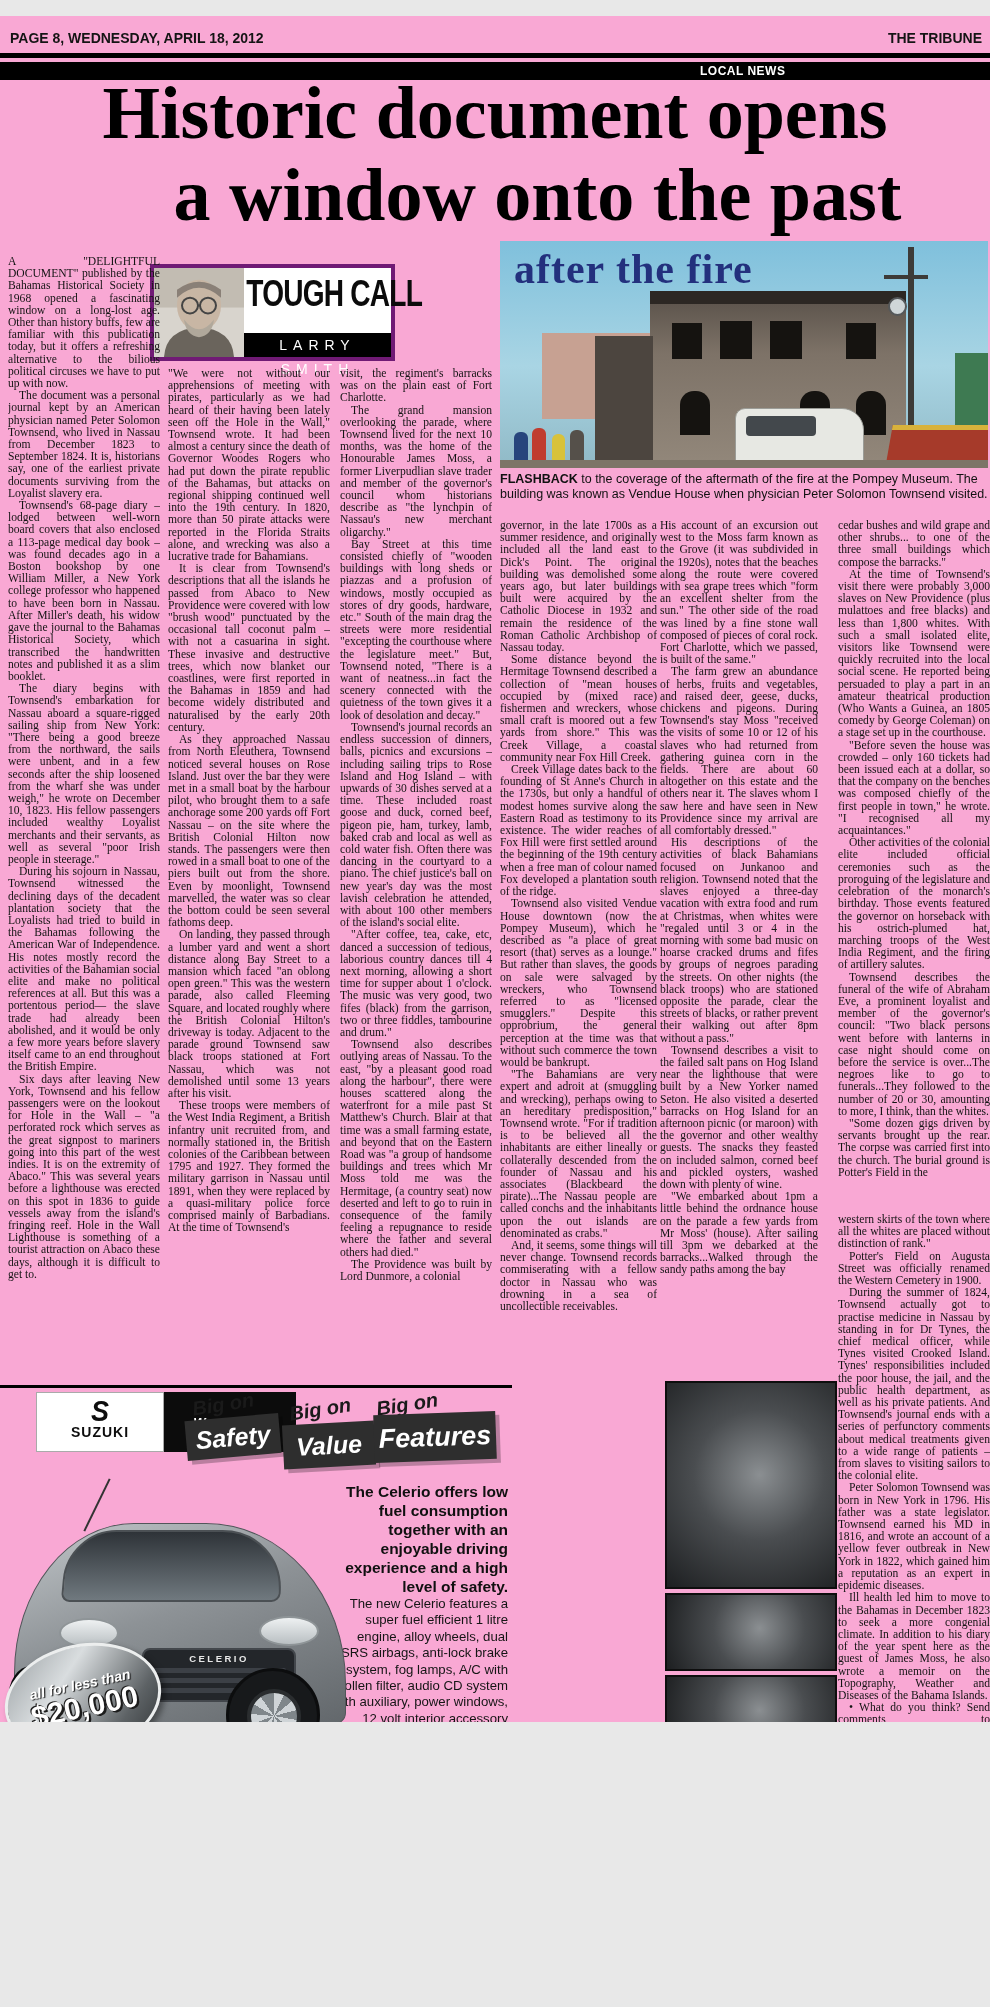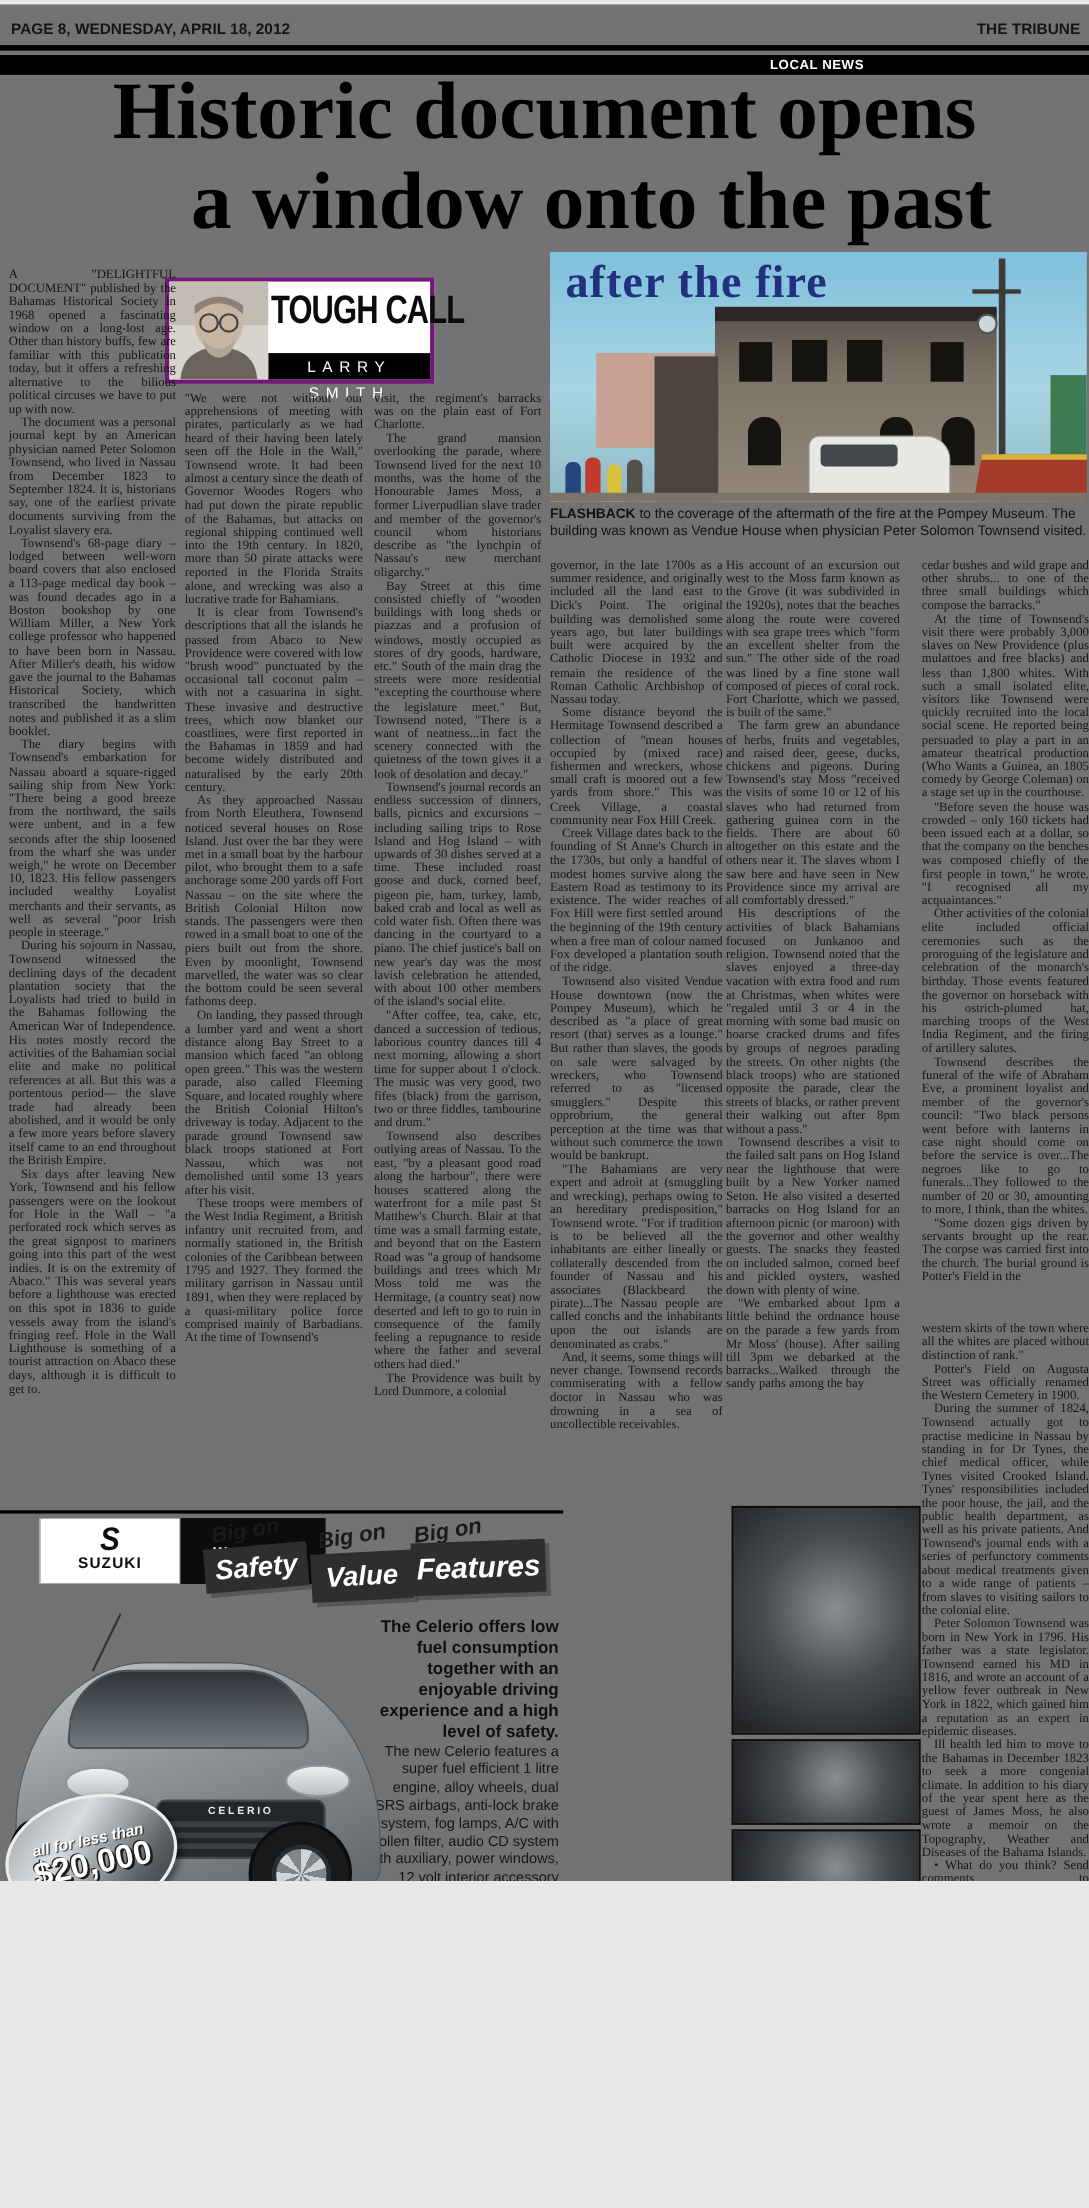--- a/index.html
+++ b/index.html
@@ -1,16 +1,16 @@
 <!DOCTYPE html>
 <html><head>
 <meta charset="utf-8">
 <style>
   html,body{margin:0;padding:0;background:#e8e8e8;}
-  .page{position:relative;width:990px;height:1706px;margin:4px auto;background:#737373;
+  .page{position:relative;width:990px;height:1706px;margin:16px auto;background:#f9a8d4;
         font-family:"Liberation Serif",serif;color:#141414;overflow:hidden;}
   .abs{position:absolute;}
 
   
   .mast{top:14px;left:0;width:990px;height:20px;font-family:"Liberation Sans",sans-serif;
         font-weight:bold;font-size:14px;}
   .mast .l{position:absolute;left:10px;top:0;}
   .mast .r{position:absolute;right:8px;top:0;}
   .rule1{top:37px;left:0;width:990px;height:5px;background:#000;}
   .secbar{top:46px;left:0;width:990px;height:18px;background:#000;}

